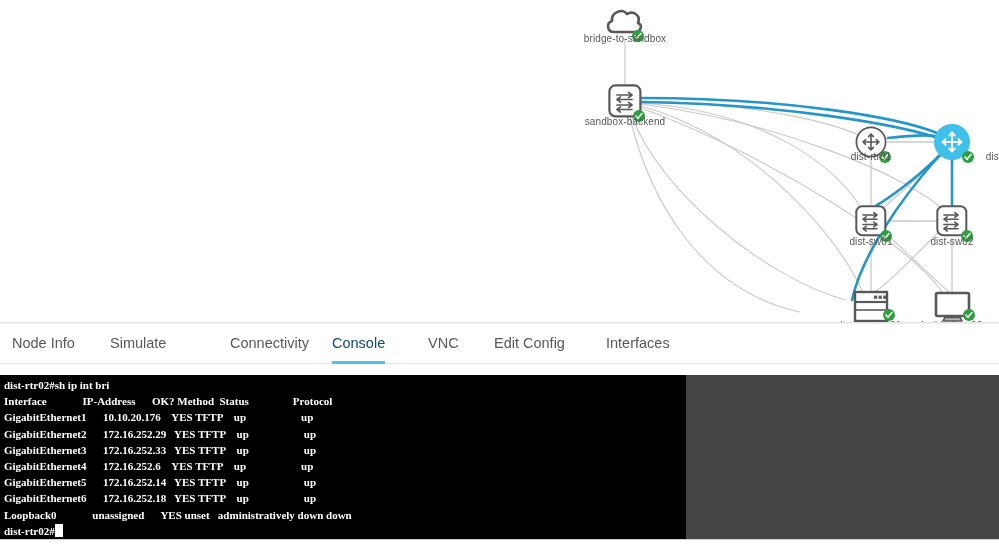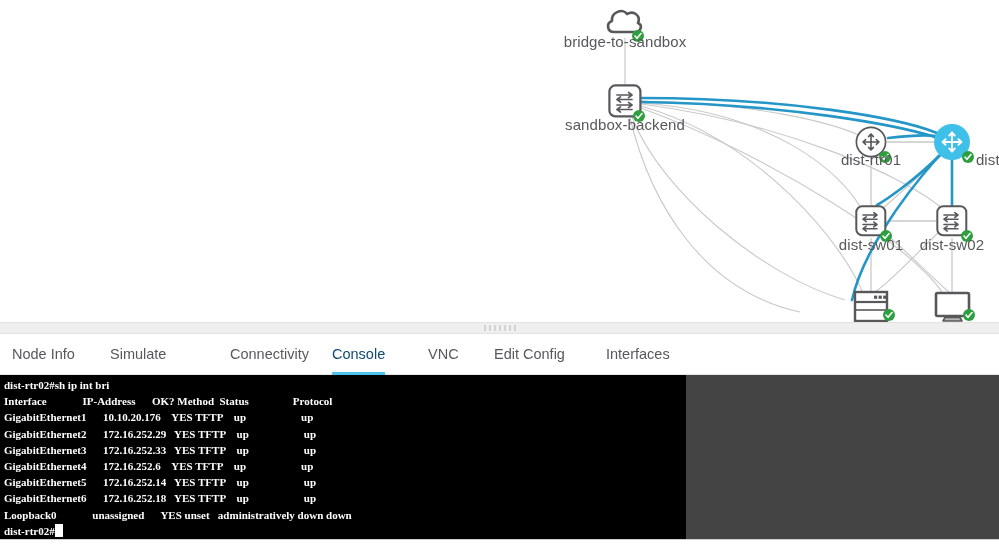--- a/index.html
+++ b/index.html
@@ -24,21 +24,21 @@
     background: #ffffff;
     overflow: hidden;
   }
   #topology-svg {
     position: absolute;
     left: 0; top: 0;
   }
   .node-label {
     position: absolute;
     font-family: "Liberation Sans", sans-serif;
-    font-size: 15px;
+    font-size: 10px;
     color: #58585b;
     white-space: nowrap;
     transform: translateX(-50%);
     letter-spacing: 0.1px;
   }
 
   
   #splitter {
     position: absolute;
     left: 0; top: 322px;
@@ -60,21 +60,21 @@
   #splitter-grip i {
     display: block;
     width: 2px;
     height: 6px;
     background: #d4d4d4;
   }
 
   
   #tab-bar {
     position: absolute;
-    left: 0; top: 335px;
+    left: 0; top: 324px;
     width: 999px;
     height: 40px;
     background: #ffffff;
     border-bottom: 1px solid #e6e6e6;
     box-sizing: border-box;
   }
   .tab {
     position: absolute;
     top: 0;
     height: 40px;

